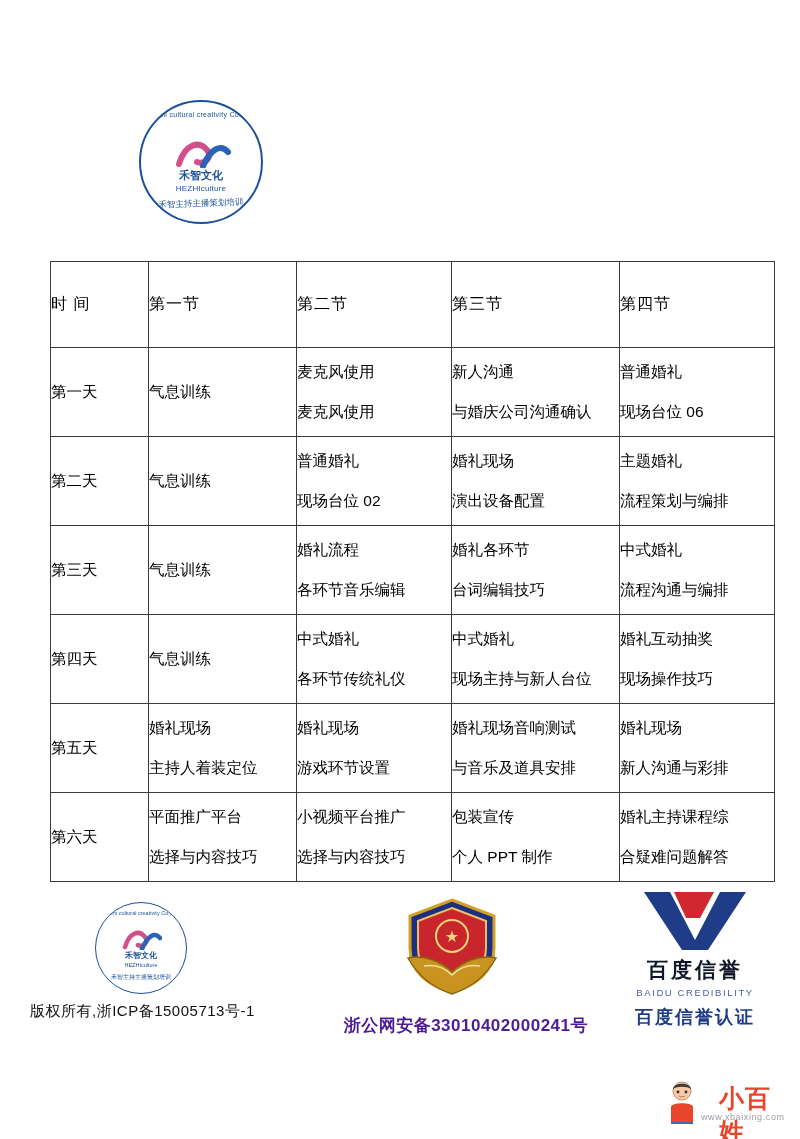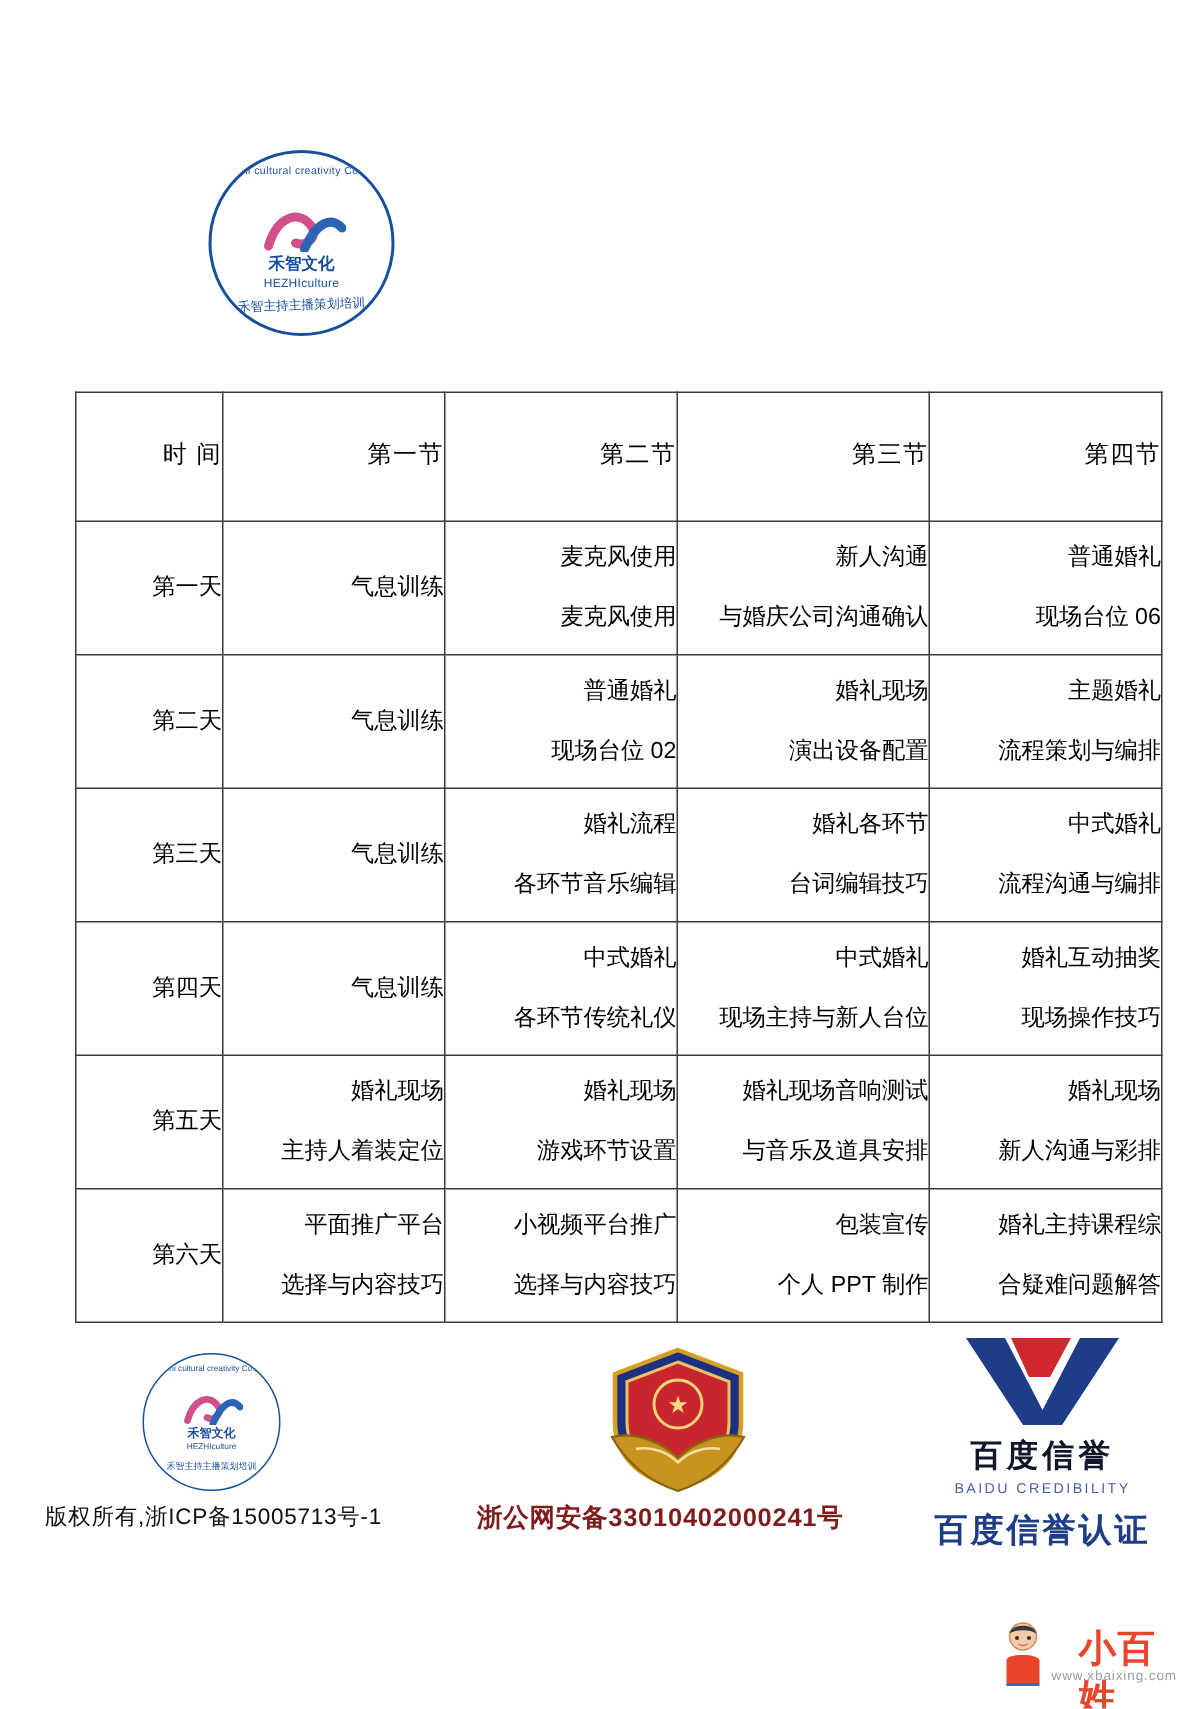--- a/index.html
+++ b/index.html
@@ -102,21 +102,21 @@
     top: 261px;
     width: 724px;
   }
   table.schedule {
     border-collapse: collapse;
     width: 724px;
     table-layout: fixed;
   }
   table.schedule td, table.schedule th {
     border: 1px solid #3a3a3a;
-    text-align: right;
+    text-align: left;
     vertical-align: middle;
     font-size: 15.5px;
     font-weight: normal;
     padding: 0;
     line-height: 1.55;
   }
   table.schedule thead th {
     height: 85px;
     font-size: 16px;
     letter-spacing: 1px;
@@ -183,26 +183,26 @@
   .police-emblem {
     position: absolute;
     left: 390px;
     top: 16px;
     width: 124px;
     height: 100px;
   }
   .police-text {
     position: absolute;
     left: 318px;
-    top: 120px;
+    top: 134px;
     width: 270px;
-    text-align: left;
+    text-align: right;
     font-size: 17px;
     font-weight: bold;
-    color: #7f1d1d;
+    color: #4c1d95;
     letter-spacing: .5px;
   }
 
   .baidu-badge {
     position: absolute;
     left: 610px;
     top: 8px;
     width: 170px;
     text-align: center;
   }
@@ -214,21 +214,21 @@
     letter-spacing: 3px;
     margin-top: 2px;
   }
   .baidu-badge .b-en {
     font-size: 9.5px;
     color: #4a5fa5;
     letter-spacing: 1.6px;
     margin-top: 3px;
   }
   .baidu-badge .b-cert {
-    font-size: 22px;
+    font-size: 18px;
     font-weight: bold;
     color: #1f3c88;
     letter-spacing: 2px;
     margin-top: 7px;
   }
 
   
   .watermark {
     position: absolute;
     left: 665px;

